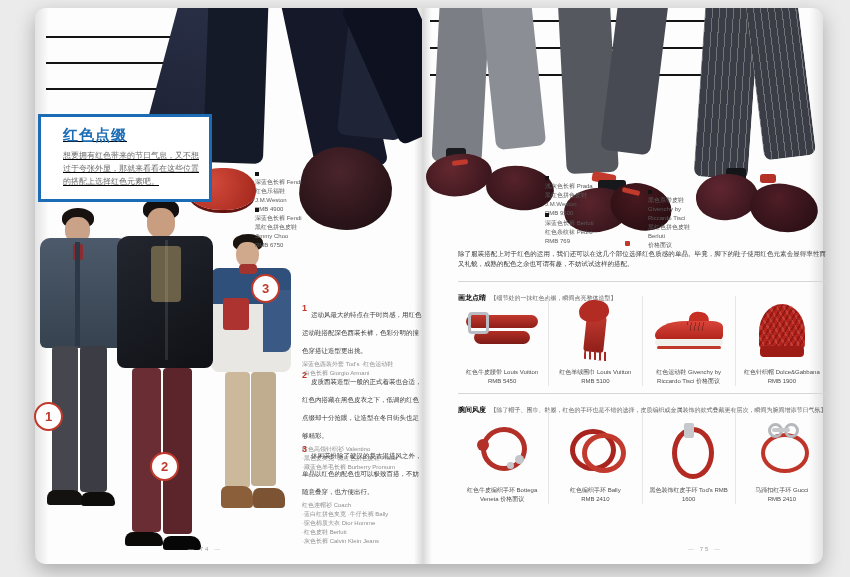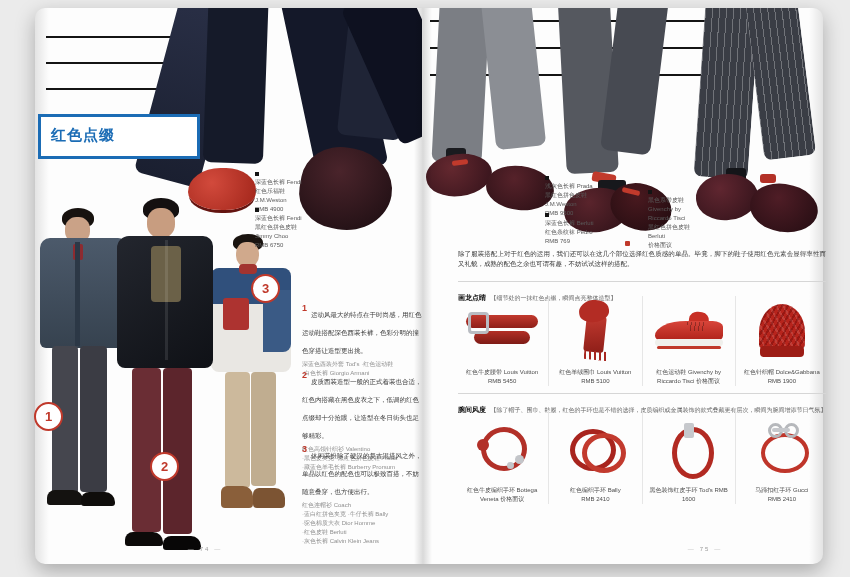--- a/index.html
+++ b/index.html
@@ -17,21 +17,21 @@
           background:linear-gradient(90deg,rgba(0,0,0,0),rgba(0,0,0,.14),rgba(0,0,0,0));z-index:4;}
   
   .rule{position:absolute;height:2px;background:#141414;z-index:1;}
   
   .photo{position:absolute;overflow:hidden;z-index:2;}
   .leg{position:absolute;border-radius:8px;}
   .shoe{position:absolute;}
   .pin{background-color:#3a3d45;background-image:repeating-linear-gradient(90deg,rgba(255,255,255,.28) 0 1px,transparent 1px 7px);}
   
   .fbox{position:absolute;left:38px;top:114px;width:136px;border:3px solid #1b6cb5;background:#fff;
-        padding:9px 10px 11px 10px;z-index:3;}
+        padding:9px 10px 11px 22px;z-index:3;text-decoration:underline;}
   .fbox .t{font-size:15px;font-weight:bold;color:#1b6cb5;letter-spacing:1px;}
   .fbox .b{font-size:8px;color:#6a6a6a;line-height:1.6;margin-top:5px;text-align:justify;}
   
   .capb{position:absolute;z-index:3;}
   .capb .dot{width:4px;height:4px;background:#141414;margin-bottom:2px;}
   .capb .ln{display:block;font-size:6px;line-height:1.5;color:#5a5a5a;}
   
   .marker{position:absolute;width:25px;height:25px;border:2.5px solid #c0392b;border-radius:50%;background:#fff;
           color:#c0392b;font-size:13px;font-weight:bold;display:flex;align-items:center;justify-content:center;z-index:6;}
   
@@ -103,20 +103,21 @@
     <div class="leg" style="left:76px;top:-25px;width:60px;height:180px;background:#151a29;transform:rotate(2deg);"></div>
     <div class="shoe" style="left:58px;top:160px;width:68px;height:42px;background:radial-gradient(circle at 35% 35%,#d24a3c,#a02419);border-radius:50% 46% 48% 52% / 60% 55% 45% 45%;box-shadow:0 4px 0 -1px #641410;"></div>
     <div class="leg" style="left:168px;top:-20px;width:72px;height:185px;background:#141829;transform:rotate(-12deg);"></div>
     <div class="leg" style="left:215px;top:-30px;width:64px;height:160px;background:#1f2436;transform:rotate(6deg);"></div>
     <div class="shoe" style="left:170px;top:140px;width:92px;height:82px;background:radial-gradient(circle at 40% 30%,#4a242b,#190c10);border-radius:48% 52% 55% 45%;transform:rotate(10deg);"></div>
     <div class="leg" style="left:238px;top:-20px;width:70px;height:150px;background:#0e1120;transform:rotate(-24deg);"></div>
   </div>
 
   <div class="fbox">
     <div class="t">红色点缀</div>
+    <div class="b">想要拥有红色带来的节日气息，又不想过于夸张外显，那就来看看在这些位置的搭配上选择红色元素吧。</div>
   </div>
 
   <div class="capb" style="left:255px;top:172px;width:58px;">
     <div class="dot"></div>
     <span class="ln">深蓝色长裤 Fendi</span>
     <span class="ln">红色乐福鞋</span>
     <span class="ln">J.M.Weston</span>
     <span class="ln">RMB 4900</span>
   </div>
   <div class="capb" style="left:255px;top:208px;width:58px;">

